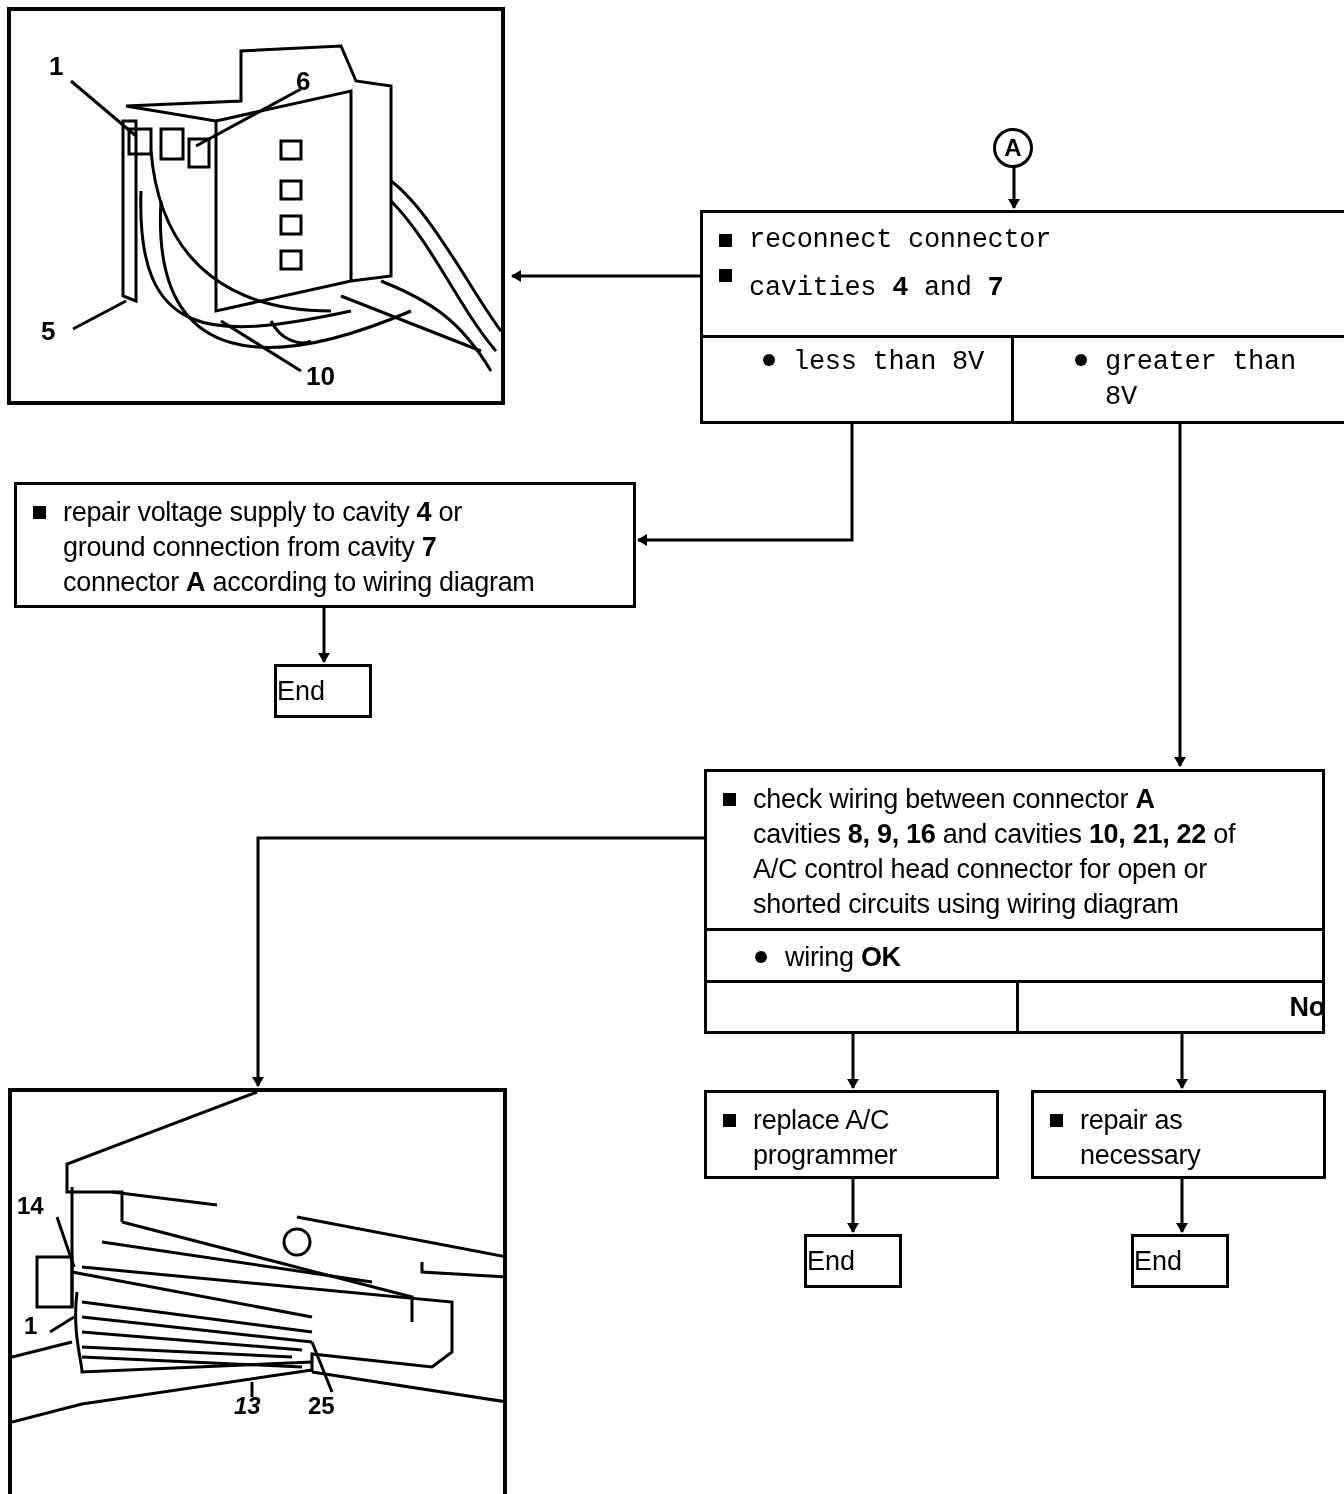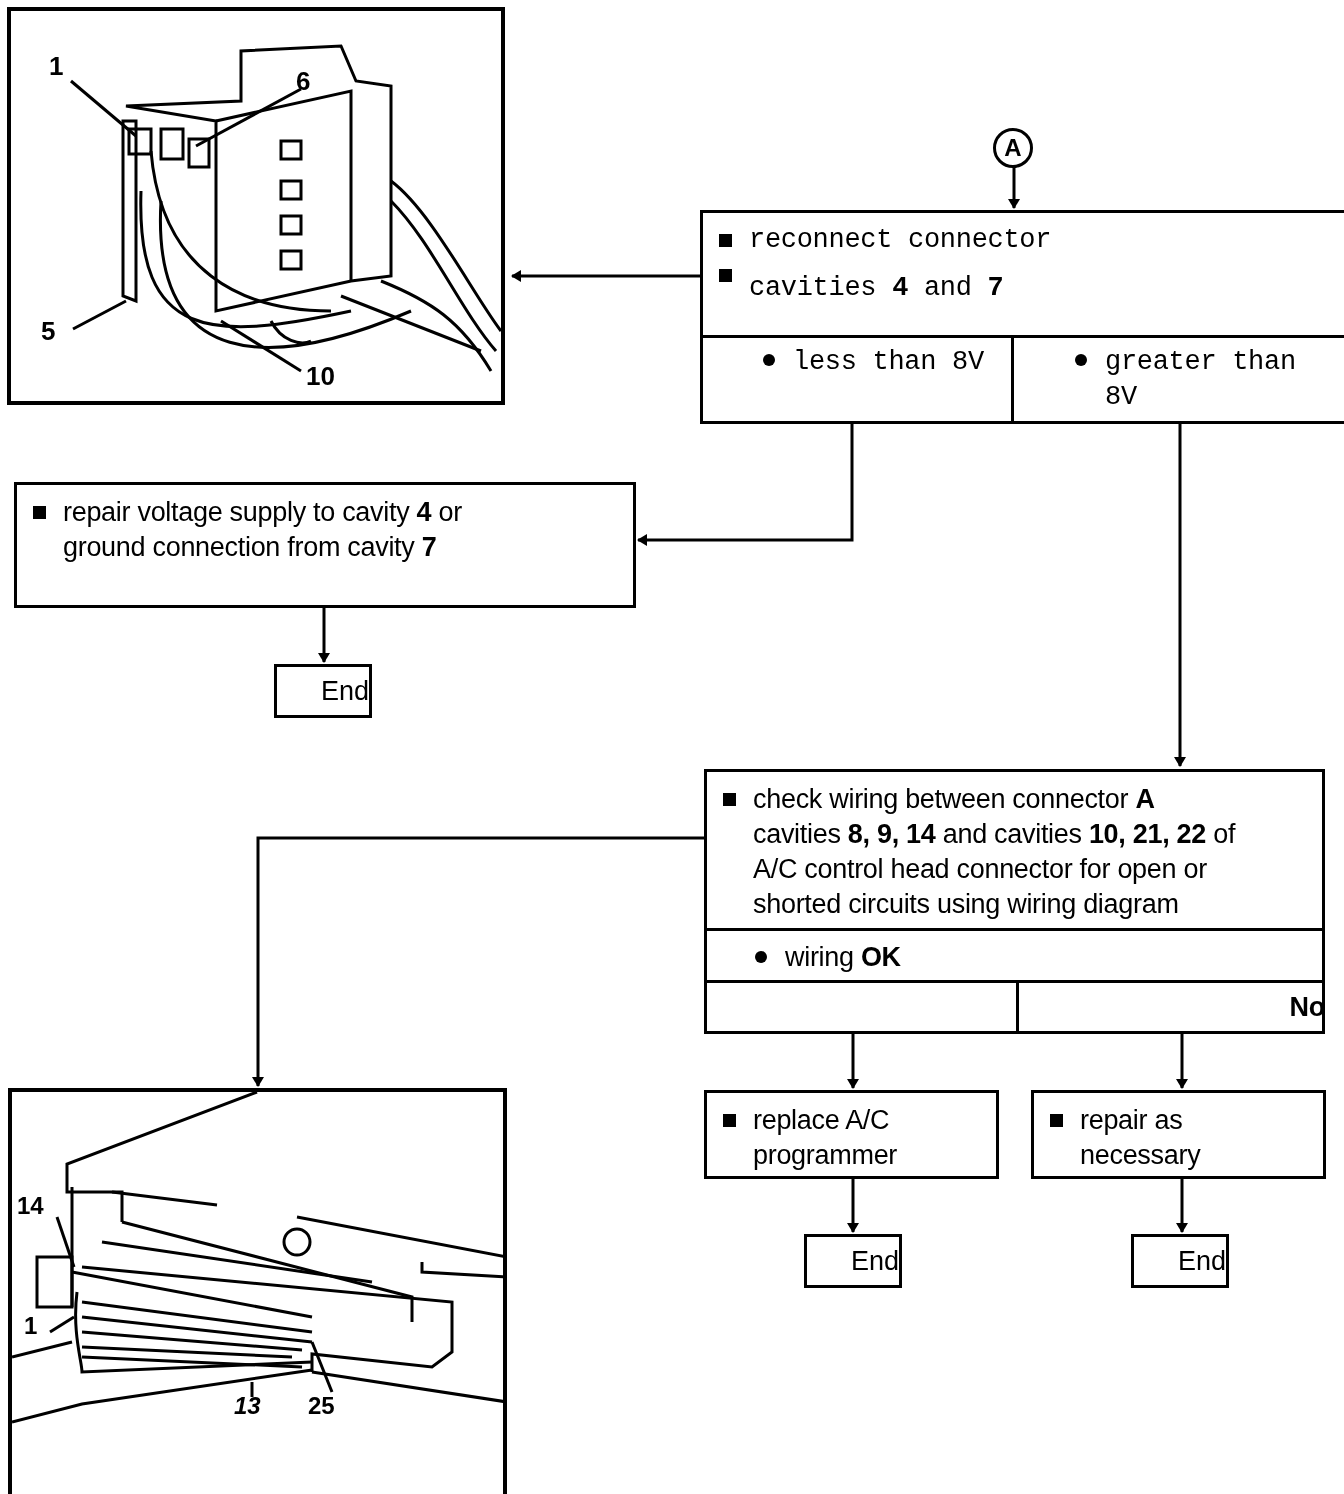--- a/index.html
+++ b/index.html
@@ -5,21 +5,21 @@
   html, body { margin:0; padding:0; background:#ffffff; }
   body { width:1344px; height:1494px; position:relative; overflow:hidden;
          font-family:"Liberation Sans", sans-serif; color:#000; }
   .box { position:absolute; border:3px solid #000; box-sizing:border-box; background:#fff; }
   .txt { font-size:27px; line-height:35px; font-weight:normal; letter-spacing:-0.3px; }
   .row { display:flex; }
   .sq { display:inline-block; width:13px; height:13px; background:#000; margin:0 17px 0 0; flex:none; position:relative; top:11px; }
   .dot { display:inline-block; width:12px; height:12px; border-radius:50%; background:#000; margin-right:18px; position:relative; top:-3px; }
   b { font-weight:bold; }
   svg.lines { position:absolute; left:0; top:0; }
-  .end { position:absolute; border:3px solid #000; box-sizing:border-box; font-size:27px; text-align:right; line-height:48px; background:#fff; }
+  .end { position:absolute; border:3px solid #000; box-sizing:border-box; font-size:27px; text-align:left; line-height:48px; background:#fff; }
   .cell { position:absolute; box-sizing:border-box; }
   .circle { position:absolute; width:40px; height:40px; border:3px solid #000; border-radius:50%; box-sizing:border-box; font-weight:bold; font-size:24px; text-align:center; line-height:34px; }
   .callout { position:absolute; font-weight:bold; font-size:26px; }
 </style>
 </head>
 <body>
 
 <svg class="lines" width="1344" height="1494">
   <defs>
     <marker id="ah" markerWidth="10" markerHeight="12" refX="9" refY="6" orient="auto" markerUnits="userSpaceOnUse">
@@ -96,30 +96,31 @@
     <div style="padding-left:30px;">8V</div>
   </div>
 </div>
 
 <div class="box txt" style="left:14px;top:482px;width:622px;height:126px;padding:10px 0 0 16px;">
   <div class="row">
       <span class="sq"></span>
       <span><span>repair voltage supply to cavity </span><b>4</b><span> or</span></span>
     </div>
   <div style="padding-left:30px;"><span>ground connection from cavity </span><b>7</b></div>
+  <div style="padding-left:30px;"><span>connector </span><b>A</b><span> according to wiring diagram</span></div>
 </div>
 <div class="end" style="left:274px;top:664px;width:98px;height:54px;">End</div>
 
 <div class="box" style="left:704px;top:769px;width:621px;height:265px;">
   <div class="txt" style="position:absolute;left:16px;top:10px;width:600px;">
     <div class="row">
         <span class="sq"></span>
         <span><span>check wiring between connector </span><b>A</b></span>
       </div>
-    <div style="padding-left:30px;white-space:nowrap;"><span>cavities </span><b>8, 9, 14</b><span> and cavities </span><b>10, 21, 22</b><span> of</span></div>
+    <div style="padding-left:30px;white-space:nowrap;"><span>cavities </span><b>8, 9, 16</b><span> and cavities </span><b>10, 21, 22</b><span> of</span></div>
     <div style="padding-left:30px;">A/C control head connector for open or</div>
     <div style="padding-left:30px;">shorted circuits using wiring diagram</div>
   </div>
   <div style="position:absolute;left:0;top:156px;width:100%;border-top:3px solid #000;"></div>
   <div class="cell txt" style="left:48px;top:168px;">
     <span class="dot"></span><span>wiring </span><b>OK</b>
   </div>
   <div style="position:absolute;left:0;top:208px;width:100%;border-top:3px solid #000;"></div>
   <div style="position:absolute;left:309px;top:208px;height:54px;border-left:3px solid #000;"></div>
   <div class="cell txt" style="left:312px;top:218px;width:306px;text-align:right;font-weight:bold;">No</div>

